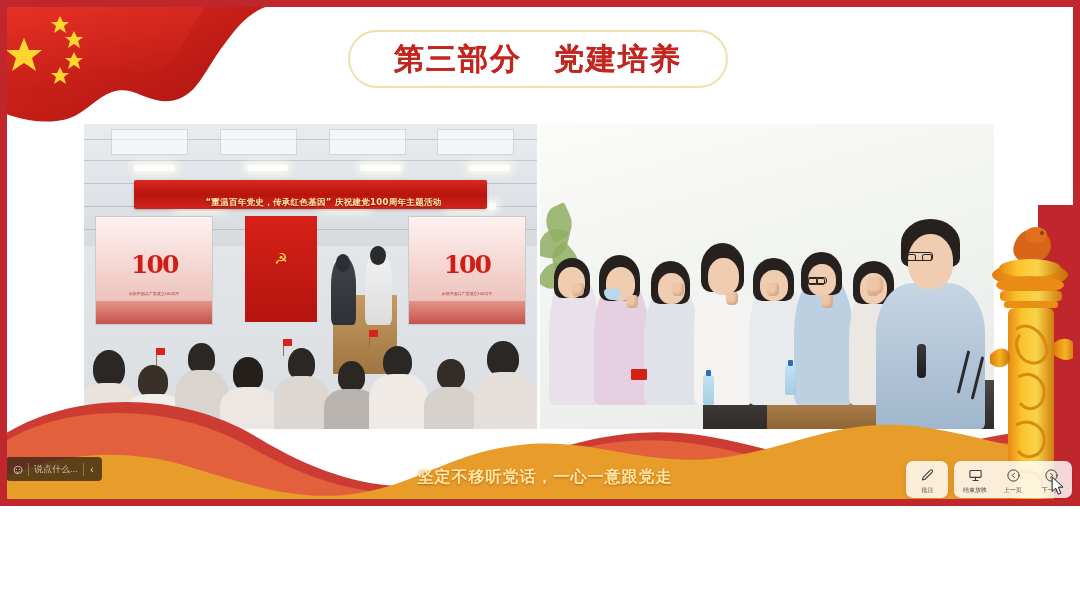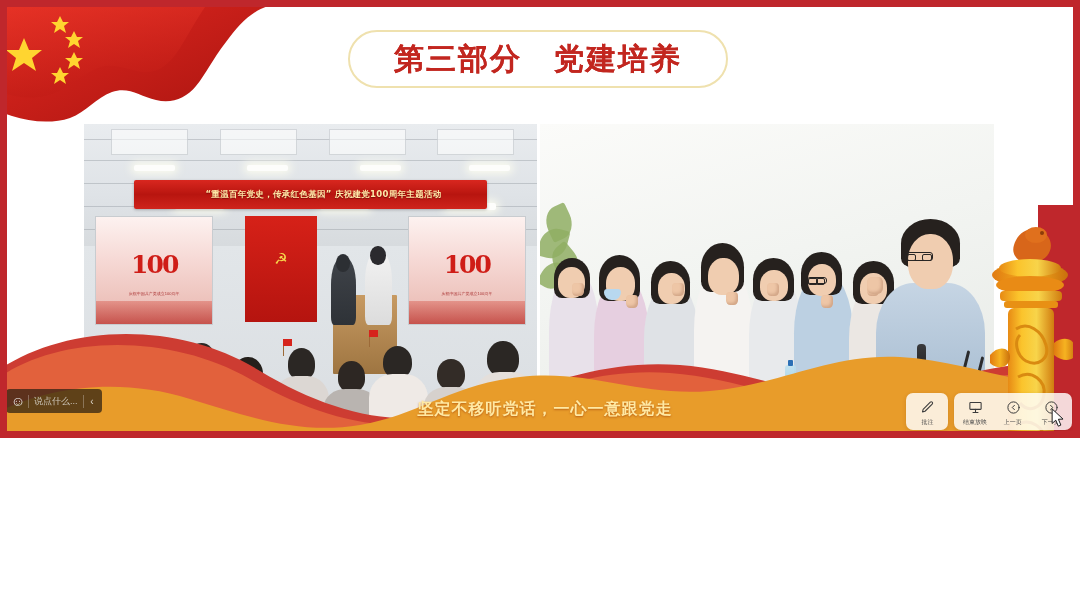--- a/index.html
+++ b/index.html
@@ -6,21 +6,21 @@
   html, body {
     width:1080px; height:609px;
     overflow:hidden;
     font-family:"Liberation Sans", sans-serif;
     background:#ffffff;
   }
 
   
   .slide {
     position:relative;
-    width:1080px; height:438px;
+    width:1080px; height:506px;
     background:#ffffff;
     overflow:hidden;
   }
   
   .frame-border {
     position:absolute; inset:0;
     border:7px solid #bf272c;
     pointer-events:none;
     z-index:40;
   }
@@ -95,21 +95,21 @@
   .room-wall {
     position:absolute; left:0; top:40%; width:100%; height:60%;
     background:linear-gradient(180deg,#e2e6e9 0%,#dadee2 100%);
   }
   .banner {
     position:absolute;
     left:11%; top:18.5%;
     width:78%; height:9.5%;
     background:linear-gradient(180deg,#d9271f 0%,#b8150f 50%,#cf241c 100%);
     border-radius:2px;
-    display:flex; align-items:center; justify-content:center;
+    display:flex; align-items:flex-end; justify-content:center;
     box-shadow:0 1px 3px rgba(0,0,0,.25);
     padding-left:26px;
   }
   .banner-text {
     color:#ffe9a8;
     font-size:8.5px;
     font-weight:bold;
     white-space:nowrap;
     letter-spacing:.3px;
     font-family:"DejaVu Sans", sans-serif;

